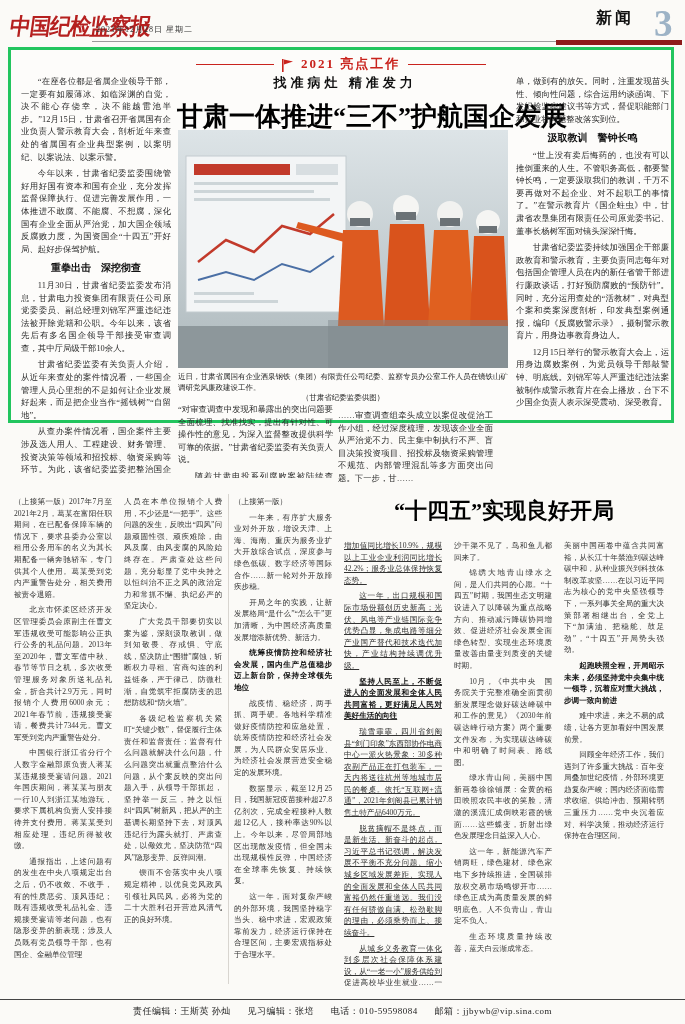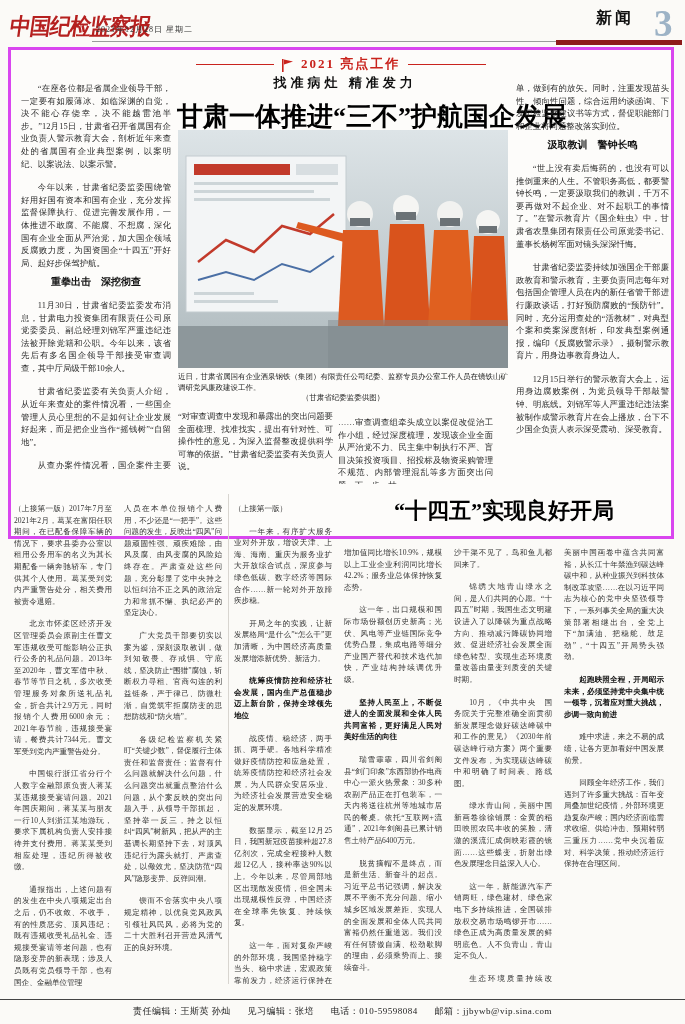--- a/index.html
+++ b/index.html
@@ -6,49 +6,49 @@
   body{width:685px;height:1024px;position:relative;background:#fbfaf7;font-family:"Liberation Serif",serif;color:#2a2a2a;overflow:hidden;}
   .abs{position:absolute;}
   
   .masthead{left:10px;top:12px;font-size:21px;font-weight:bold;color:#b5201f;transform:skewX(-8deg) scaleY(1.08);letter-spacing:-1px;white-space:nowrap;}
   .hdate{left:96px;top:24px;font-size:8px;color:#333;letter-spacing:1px;white-space:nowrap;}
   .hrule{left:92px;top:41px;width:464px;height:1px;background:#9a9a9a;}
   .sectionbar{left:556px;top:40px;width:126px;height:5px;background:#8e1b1b;}
   .section{left:596px;top:8px;font-size:16px;font-weight:bold;color:#111;letter-spacing:3px;}
   .pagenum{left:654px;top:2px;font-size:37px;color:#9db3c6;font-weight:bold;}
   
-  .featurebox{left:8px;top:47px;width:666px;height:492px;border:3px solid #d946ef;background:#fdfcfa;box-sizing:border-box;}
+  .featurebox{left:8px;top:47px;width:666px;height:376px;border:3px solid #22c55e;background:#fdfcfa;box-sizing:border-box;}
   .badgerow{left:0;top:5px;width:100%;display:flex;align-items:center;justify-content:center;gap:8px;}
   .badgeline{width:78px;height:1px;background:#c9231d;}
   .badgetext{color:#c9231d;font-weight:bold;font-size:13px;letter-spacing:2px;white-space:nowrap;}
   .flag{width:11px;height:13px;display:inline-block;}
   .fcenter{left:166px;top:24px;width:336px;text-align:center;}
   .kicker{font-size:13px;font-weight:bold;letter-spacing:4px;color:#111;}
   .mainhead{font-size:26px;font-weight:bold;letter-spacing:0px;color:#000;margin-top:7px;white-space:nowrap;}
   .byline{font-size:8px;color:#444;margin-top:7px;letter-spacing:2px;}
   .photo{left:167px;top:80px;width:330px;height:238px;background:#c9d2d6;overflow:hidden;}
   .caption{left:167px;top:322px;width:330px;font-size:7.5px;line-height:10.5px;color:#222;text-align:justify;}
   .credit{text-align:center;color:#222;}
   .fcol{overflow:hidden;text-align:justify;font-size:8.4px;line-height:12.6px;}
   .fcol1{left:10px;top:22px;width:150px;height:402px;}
   .fcol2{left:167px;top:350px;width:155px;height:78px;}
   .fcol3{left:327px;top:356px;width:155px;height:78px;}
   .fcol4{left:505px;top:22px;width:153px;height:402px;}
   
-  p.body,p.cont,p.boldp,p.mark{margin:11px 0 1px 0;}
+  p.body,p.cont,p.boldp,p.mark{margin:4px 0 1px 0;}
   p.body{text-indent:2em;}
   p.cont,p.mark{text-indent:0;}
   p.boldp{font-weight:bold;text-indent:2em;color:#111;}
   p.sub{font-weight:bold;text-align:center;text-indent:0;font-size:10px;margin:6px 0 5px 0;color:#111;}
   
   .bcol{overflow:hidden;text-align:justify;font-size:7.6px;line-height:11.6px;color:#333;}
   .bc1{left:14px;top:492px;width:98px;height:494px;}
   .bc2{left:124px;top:492px;width:98px;height:494px;}
   .bc3{left:234px;top:492px;width:98px;height:494px;}
-  .bc4{left:344px;top:536px;width:98px;height:450px;}
+  .bc4{left:344px;top:536px;width:98px;height:450px;text-decoration:underline;}
   .bc5{left:454px;top:536px;width:98px;height:450px;}
   .bc6{left:564px;top:536px;width:100px;height:450px;}
   .vdivide{left:228px;top:494px;width:1px;height:490px;background:#d8d5d0;}
   .fourteenhead{left:344px;top:496px;width:320px;text-align:center;font-size:22px;font-weight:bold;color:#000;white-space:nowrap;}
   
   .footrule{left:0px;top:999px;width:685px;height:1px;background:#444;}
   .footer{left:0px;top:1005px;width:685px;text-align:center;font-size:9px;font-weight:normal;color:#222;letter-spacing:0.5px;}
   .footer span{margin:0 7px;}
 </style>
 </head>

